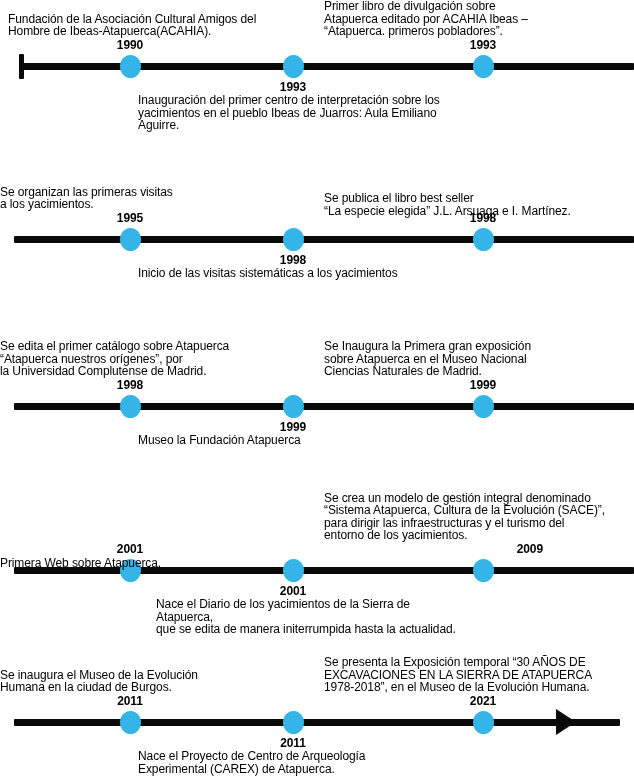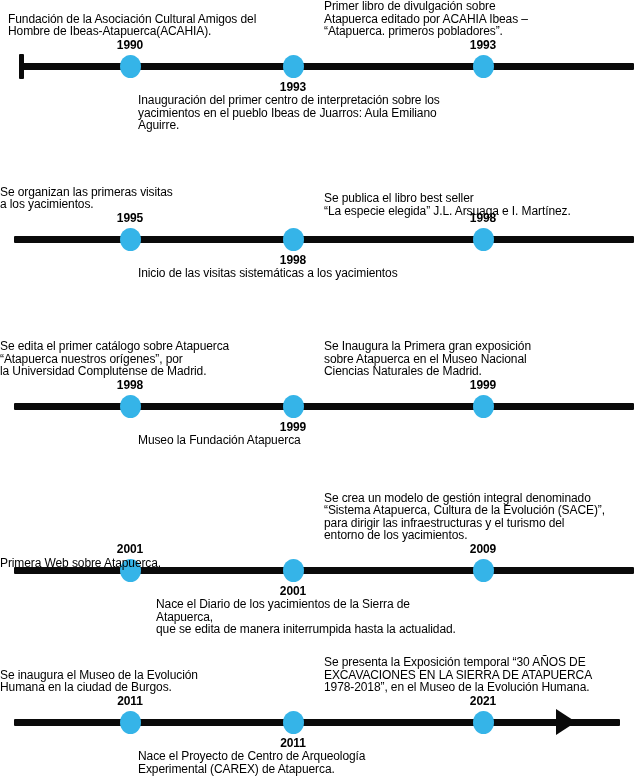--- a/index.html
+++ b/index.html
@@ -127,21 +127,21 @@
     <div class="timeline-row" style="top: 0px;">
       <div class="axis-line" style="top: 567px;"></div>
       <div class="node-dot" style="left: 119.5px; top: 558.5px;"></div>
       <div class="event-year" style="width: 120px; left: 70px; top: 543px;">2001</div>
       <div class="event-text" style="width: 310px; left: 0px; top: 557px;">Primera Web sobre Atapuerca.</div>
       <div class="node-dot" style="left: 282.5px; top: 558.5px;"></div>
       <div class="event-year" style="width: 120px; left: 233px; top: 585px;">2001</div>
       <div class="event-text" style="width: 310px; left: 156px; top: 598px;">Nace el Diario de los yacimientos de la Sierra de Atapuerca,
 que se edita de manera initerrumpida hasta la actualidad.</div>
       <div class="node-dot" style="left: 472.5px; top: 558.5px;"></div>
-      <div class="event-year" style="width: 120px; left: 423px; top: 543px;">2009</div>
+      <div class="event-year" style="width: 120px; left: 423px; top: 543px; text-align: right;">2009</div>
       <div class="event-text" style="width: 310px; left: 324px; top: 491.6px;">Se crea un modelo de gestión integral denominado
 “Sistema Atapuerca, Cultura de la Evolución (SACE)”,
 para dirigir las infraestructuras y el turismo del
 entorno de los yacimientos.</div>
     </div>
     <div class="timeline-row" style="top: 0px;">
       <div class="axis-line inset-right" style="top: 719px;"></div>
       <div class="axis-arrow" style="left: 556px; top: 709px;"></div>
       <div class="node-dot" style="left: 119.5px; top: 710.5px;"></div>
       <div class="event-year" style="width: 120px; left: 70px; top: 695px;">2011</div>

